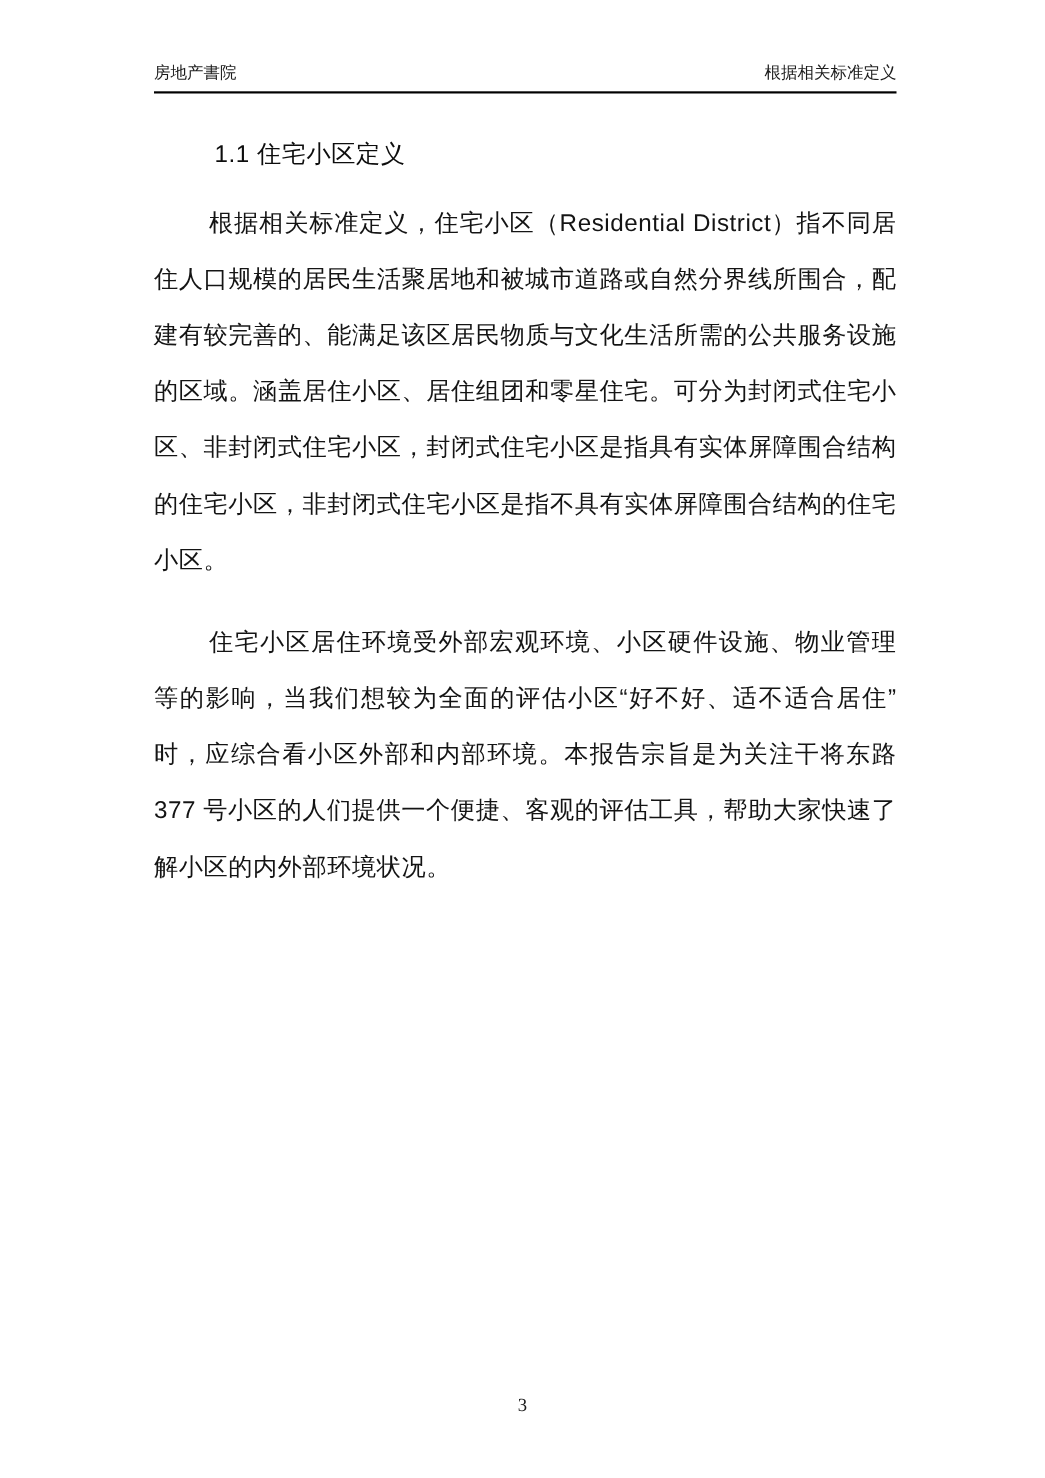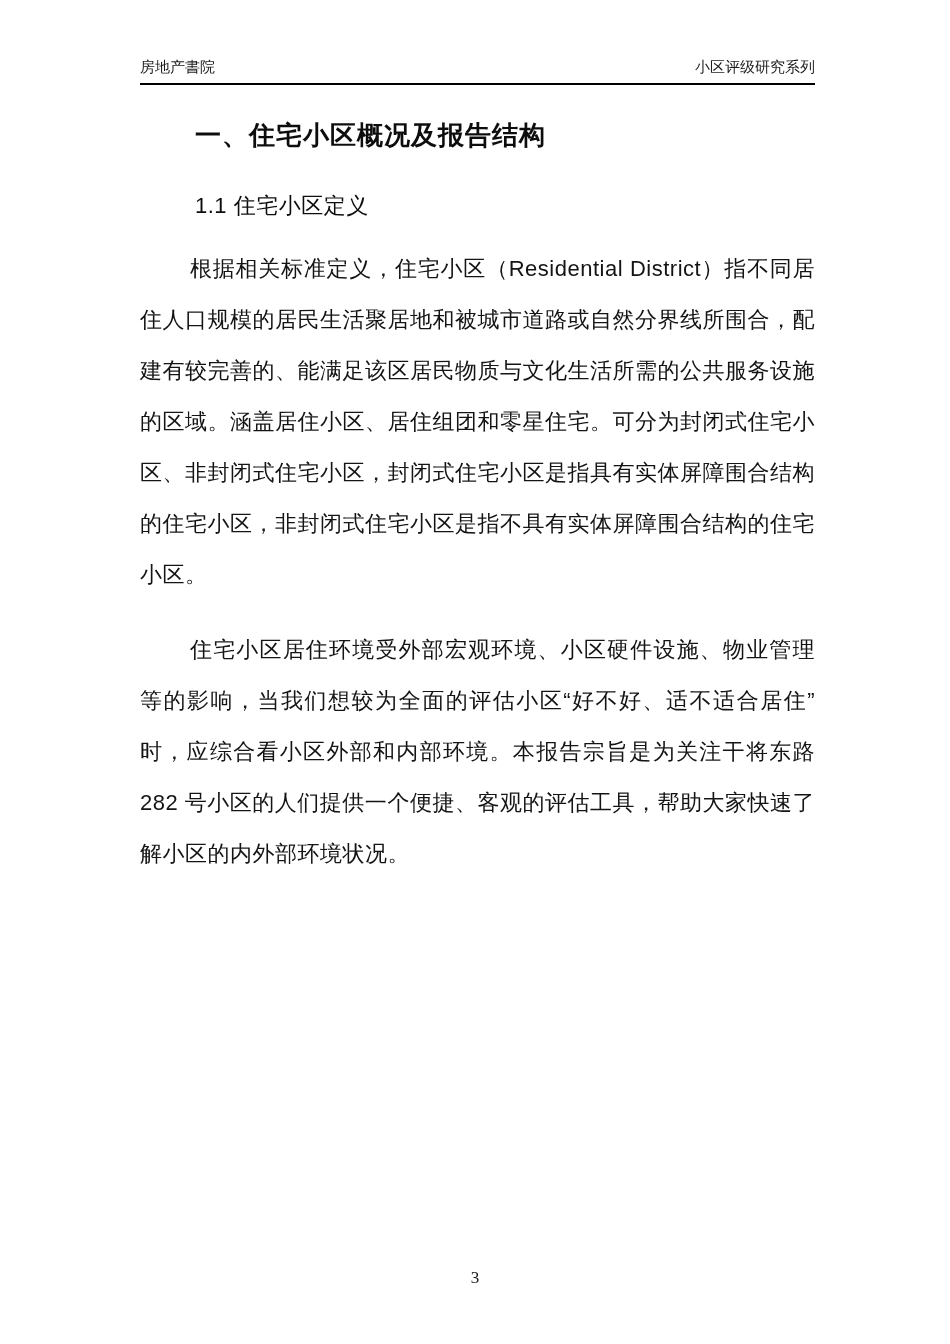--- a/index.html
+++ b/index.html
@@ -78,38 +78,37 @@
     color: #1a1a1a;
   }
 </style>
 </head>
 <body>
 
 <div class="page">
 
   <header class="page-header">
     <span>房地产書院</span>
-    <span>小区评级研究系列</span>
+    <span>根据相关标准定义</span>
   </header>
   <div class="header-rule"></div>
 
   <main>
 
-    <h1 class="chapter-title">一、住宅小区概况及报告结构</h1>
 
     <section>
       <h2 class="section-heading">1.1 住宅小区定义</h2>
       <p class="body-paragraph">根据相关标准定义，住宅小区（Residential District）指不同居住人口规模的居民生活聚居地和被城市道路或自然分界线所围合，配建有较完善的、能满足该区居民物质与文化生活所需的公共服务设施的区域。涵盖居住小区、居住组团和零星住宅。可分为封闭式住宅小区、非封闭式住宅小区，封闭式住宅小区是指具有实体屏障围合结构的住宅小区，非封闭式住宅小区是指不具有实体屏障围合结构的住宅小区。</p>
     </section>
 
     <section>
     </section>
 
     <section>
-      <p class="body-paragraph">住宅小区居住环境受外部宏观环境、小区硬件设施、物业管理等的影响，当我们想较为全面的评估小区“好不好、适不适合居住”时，应综合看小区外部和内部环境。本报告宗旨是为关注干将东路 282 号小区的人们提供一个便捷、客观的评估工具，帮助大家快速了解小区的内外部环境状况。</p>
+      <p class="body-paragraph">住宅小区居住环境受外部宏观环境、小区硬件设施、物业管理等的影响，当我们想较为全面的评估小区“好不好、适不适合居住”时，应综合看小区外部和内部环境。本报告宗旨是为关注干将东路 377 号小区的人们提供一个便捷、客观的评估工具，帮助大家快速了解小区的内外部环境状况。</p>
     </section>
 
   </main>
 
   <footer class="page-footer">
     <span>3</span>
   </footer>
 
 </div>
 

